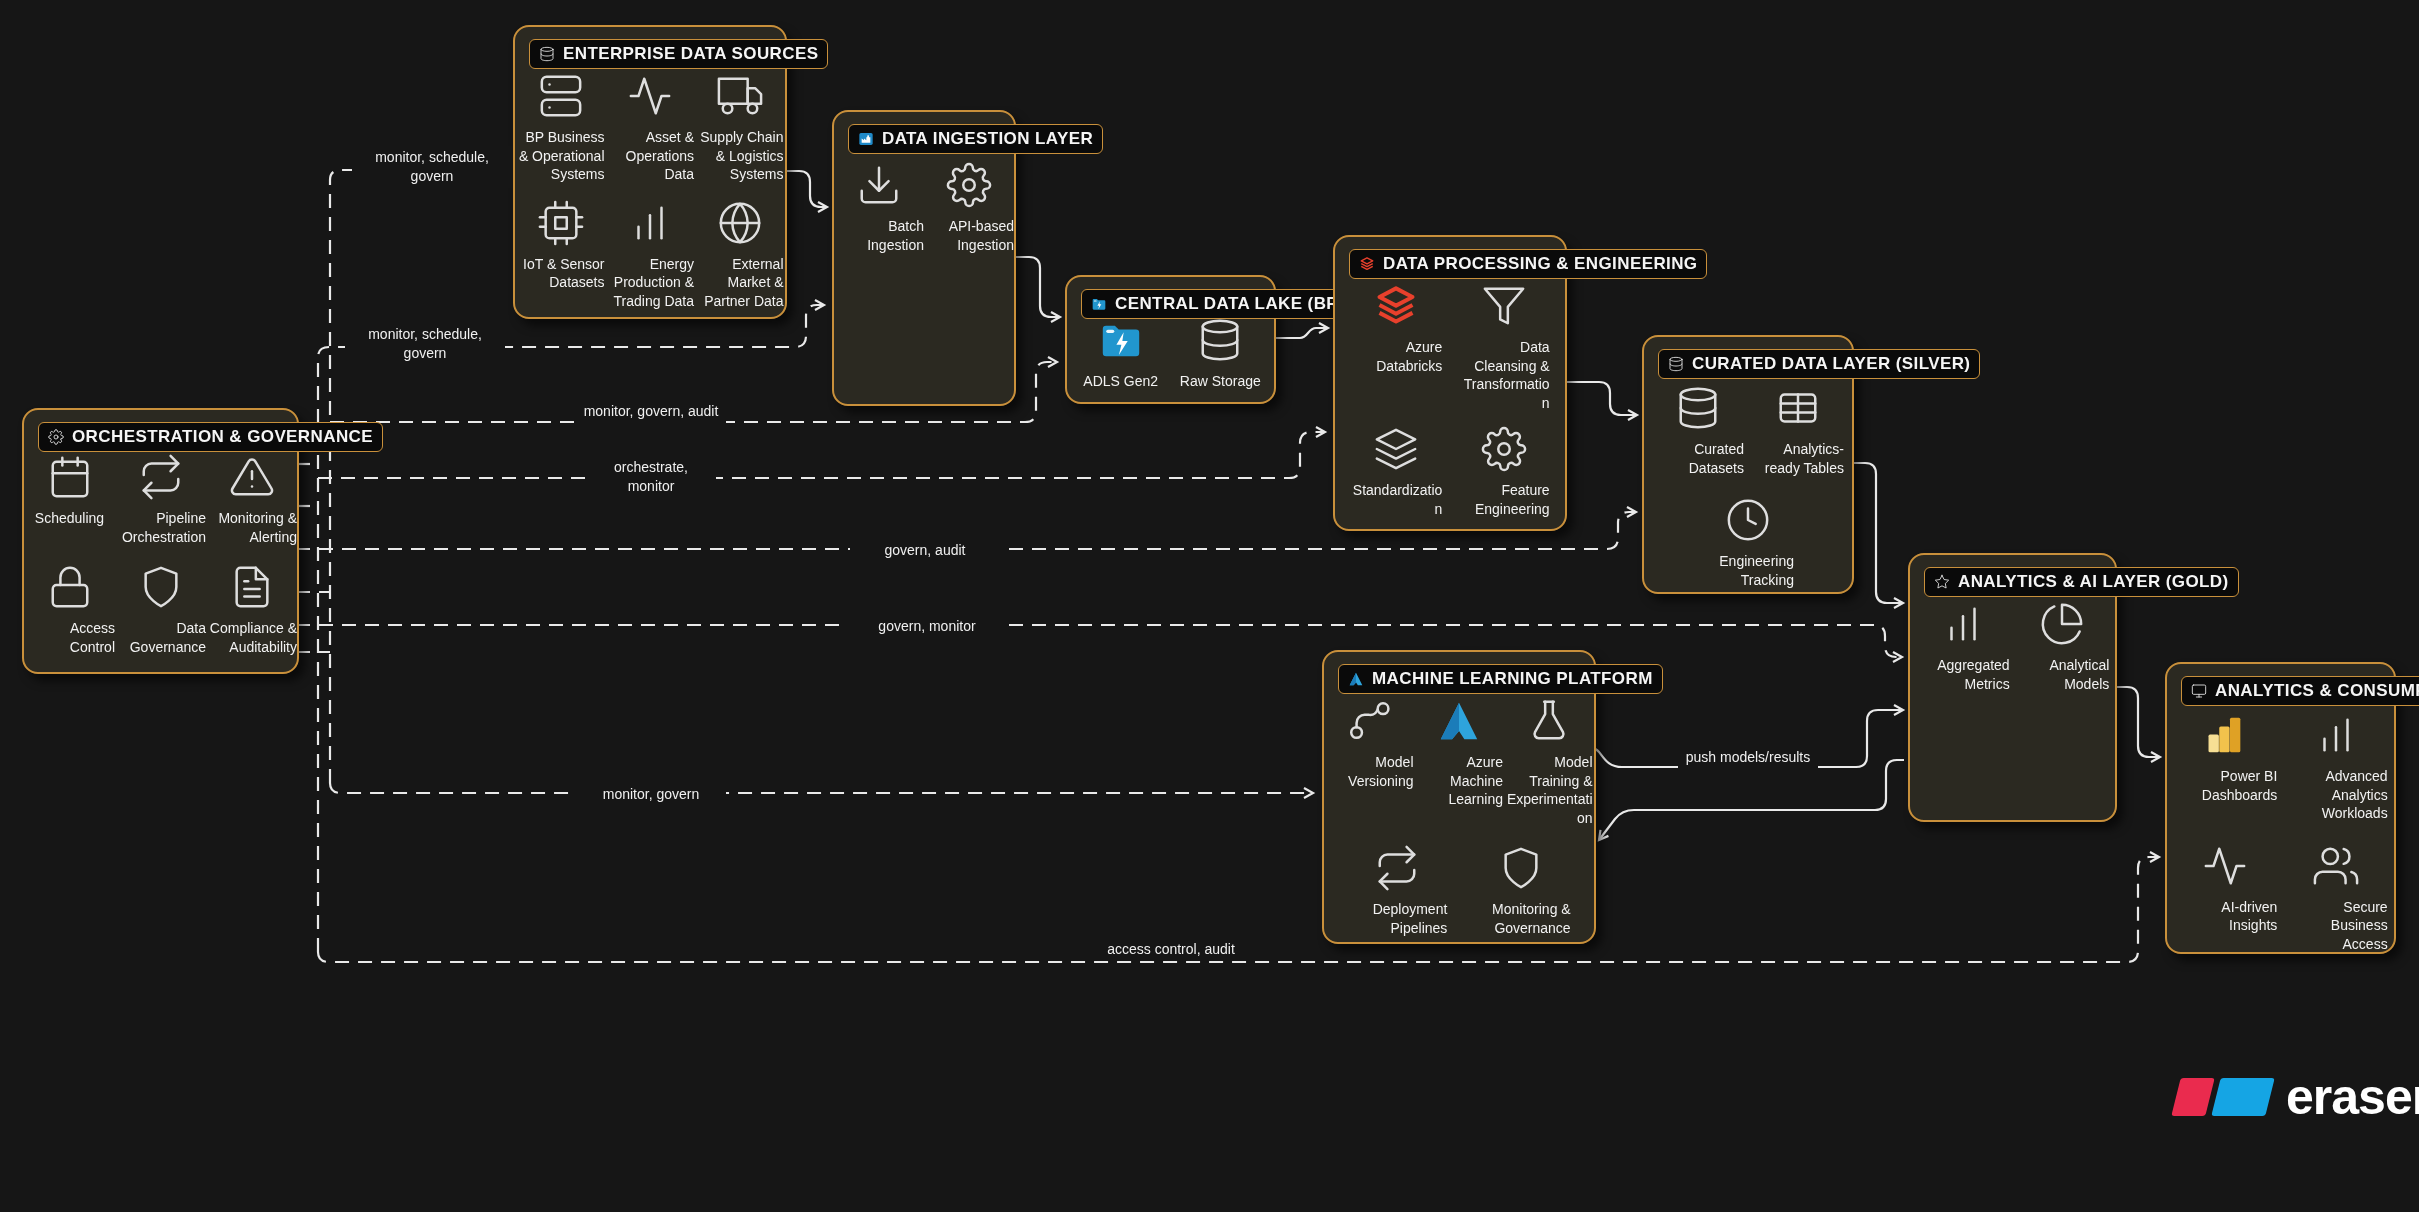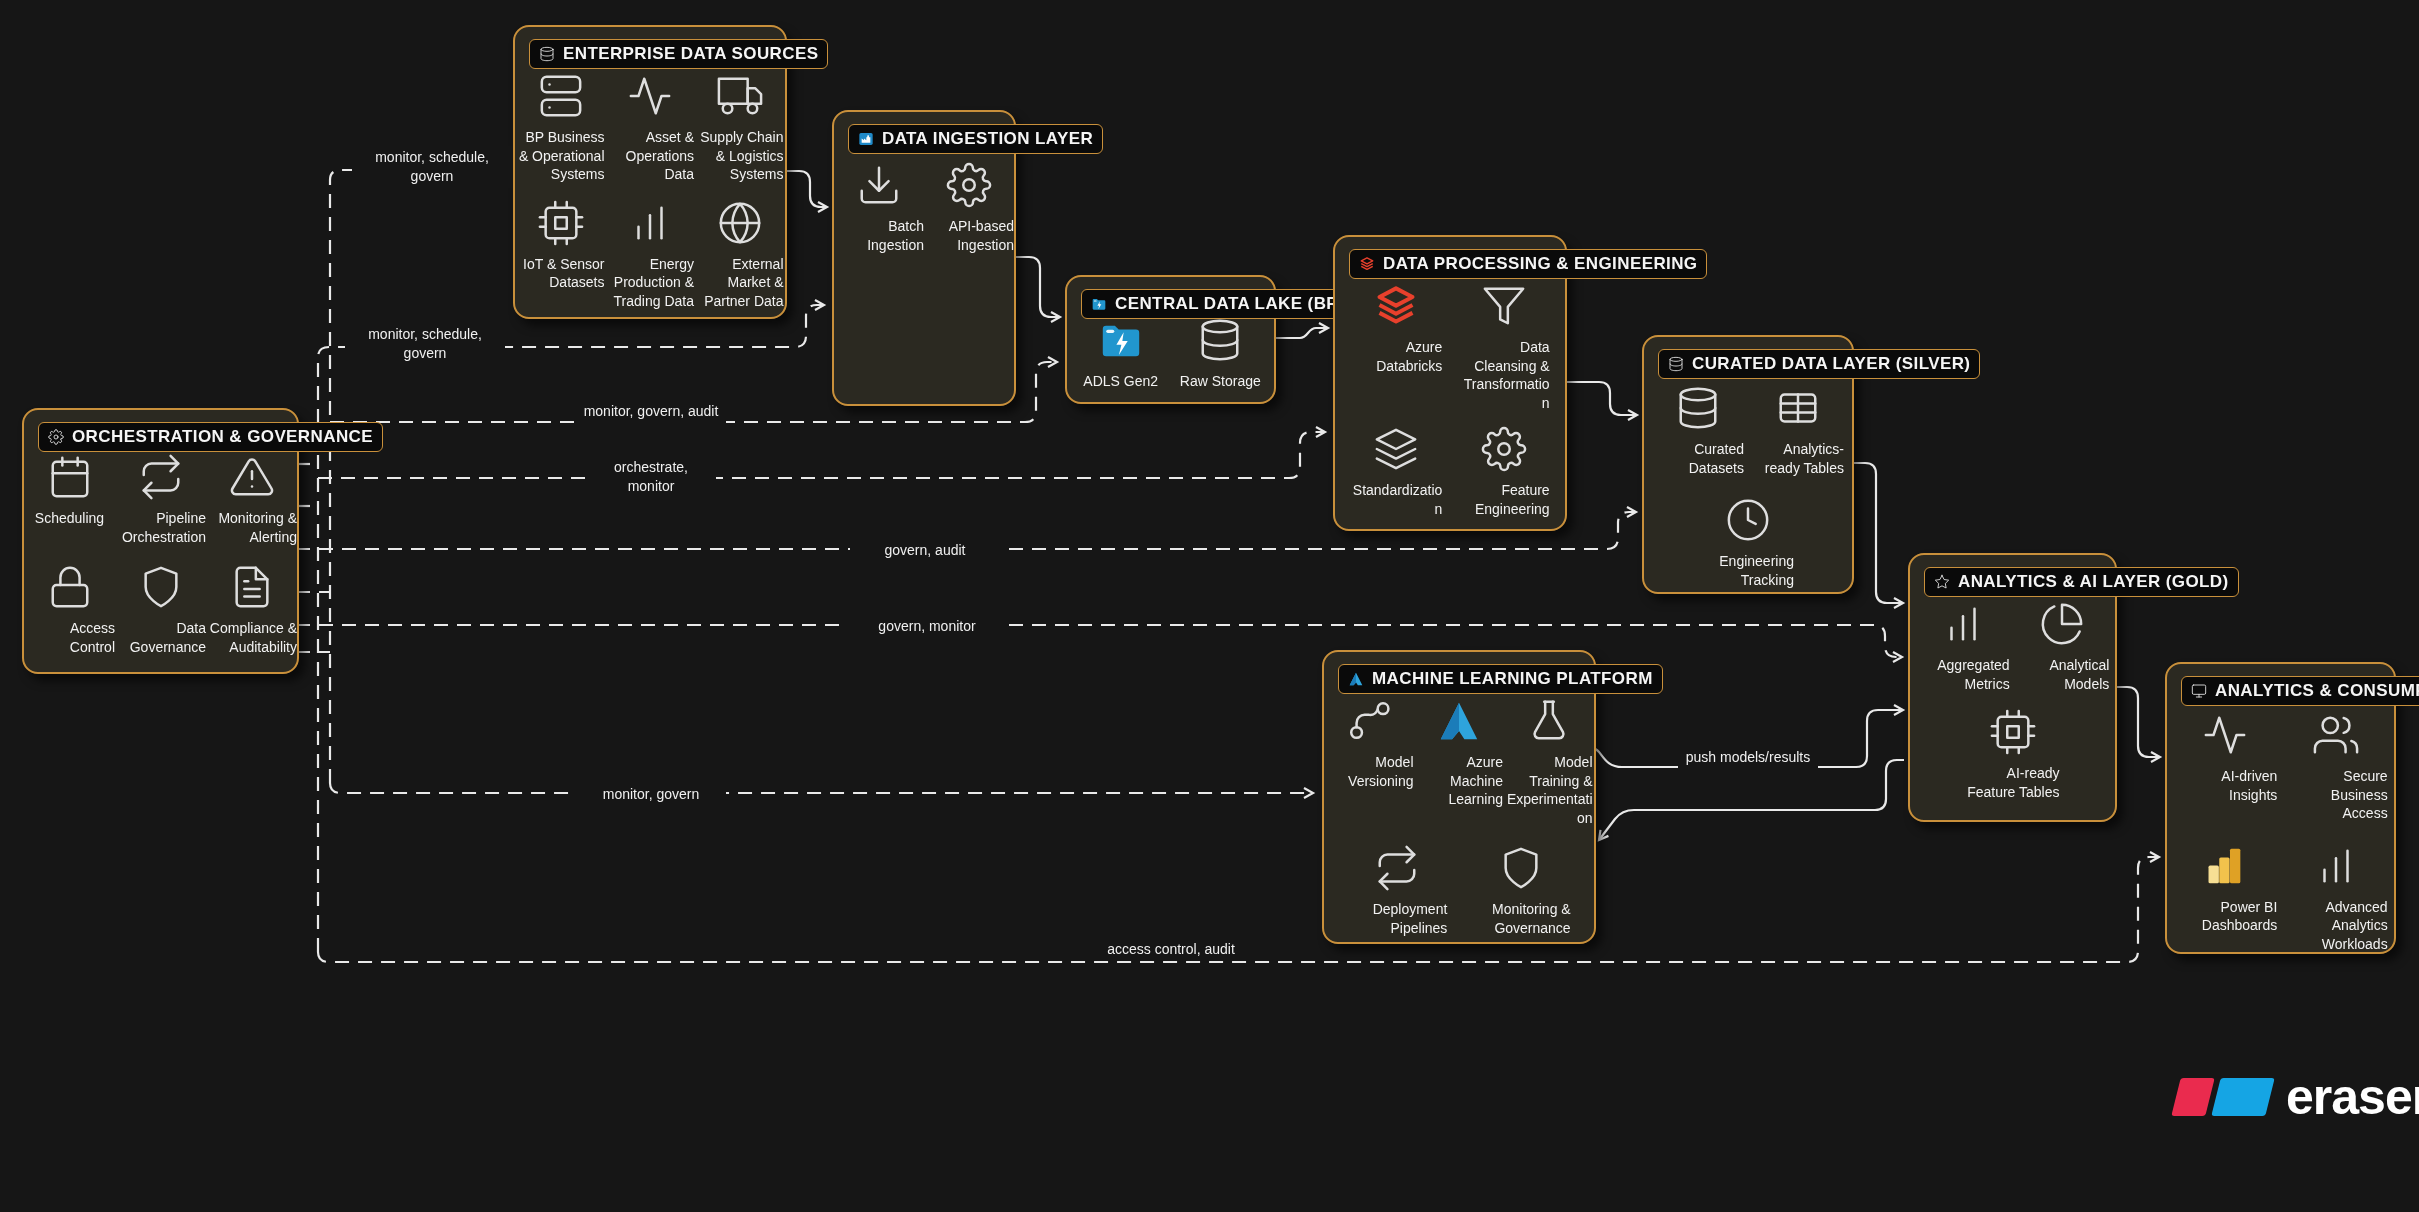--- a/index.html
+++ b/index.html
@@ -548,28 +548,20 @@
           </svg>
           <div class="ilabel">Aggregated Metrics</div>
         </div>
       <div class="item">
           <svg>
             <use href="#i-pie-chart"></use>
           </svg>
           <div class="ilabel">Analytical Models</div>
         </div>
     </div>
-    <div class="row">
-      <div class="item">
-          <svg>
-            <use href="#i-cpu"></use>
-          </svg>
-          <div class="ilabel">AI-ready Feature Tables</div>
-        </div>
-    </div>
   </div>
 </div>
 
 <div class="box b-ml" style="left:1322px;top:650px;width:270px;height:290px">
   <div class="badge">
     <svg>
         <use href="#i-azure-ml"></use>
       </svg>
     <span>MACHINE LEARNING PLATFORM</span>
   </div>
@@ -615,43 +607,43 @@
   <div class="badge">
     <svg>
         <use href="#i-monitor"></use>
       </svg>
     <span>ANALYTICS &amp; CONSUMPTION LAYER</span>
   </div>
   <div class="rows">
     <div class="row">
       <div class="item">
           <svg>
+            <use href="#i-power-bi"></use>
+          </svg>
+          <div class="ilabel">Power BI Dashboards</div>
+        </div>
+      <div class="item">
+          <svg>
+            <use href="#i-bar-chart"></use>
+          </svg>
+          <div class="ilabel">Advanced Analytics Workloads</div>
+        </div>
+    </div>
+    <div class="row">
+      <div class="item">
+          <svg>
             <use href="#i-activity"></use>
           </svg>
           <div class="ilabel">AI-driven Insights</div>
         </div>
       <div class="item">
           <svg>
             <use href="#i-users"></use>
           </svg>
           <div class="ilabel">Secure Business Access</div>
-        </div>
-    </div>
-    <div class="row">
-      <div class="item">
-          <svg>
-            <use href="#i-power-bi"></use>
-          </svg>
-          <div class="ilabel">Power BI Dashboards</div>
-        </div>
-      <div class="item">
-          <svg>
-            <use href="#i-bar-chart"></use>
-          </svg>
-          <div class="ilabel">Advanced Analytics Workloads</div>
         </div>
     </div>
   </div>
 </div>
 
 <div class="edge-label" style="left:352px;top:146px;width:150px">monitor, schedule, govern</div>
 <div class="edge-label" style="left:345px;top:323px;width:150px">monitor, schedule, govern</div>
 <div class="edge-label" style="left:576px;top:400px;width:140px">monitor, govern, audit</div>
 <div class="edge-label" style="left:586px;top:456px;width:120px">orchestrate, monitor</div>
 <div class="edge-label" style="left:850px;top:539px;width:140px">govern, audit</div>

